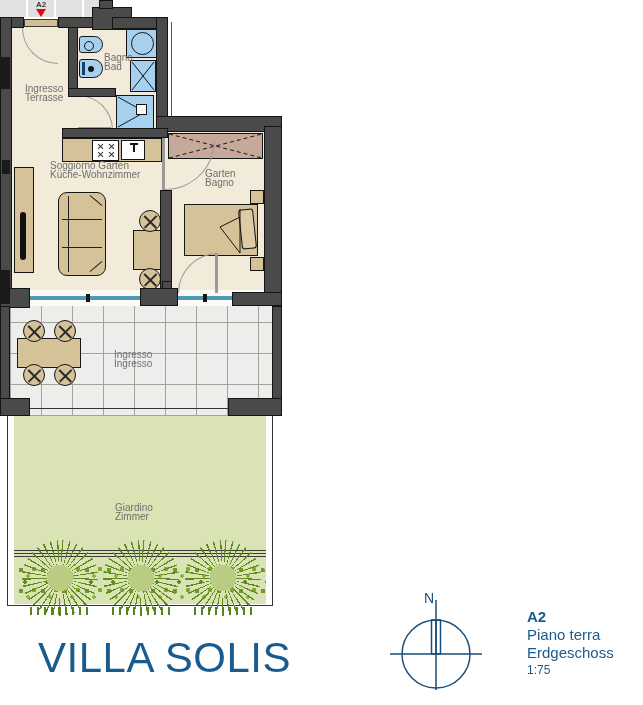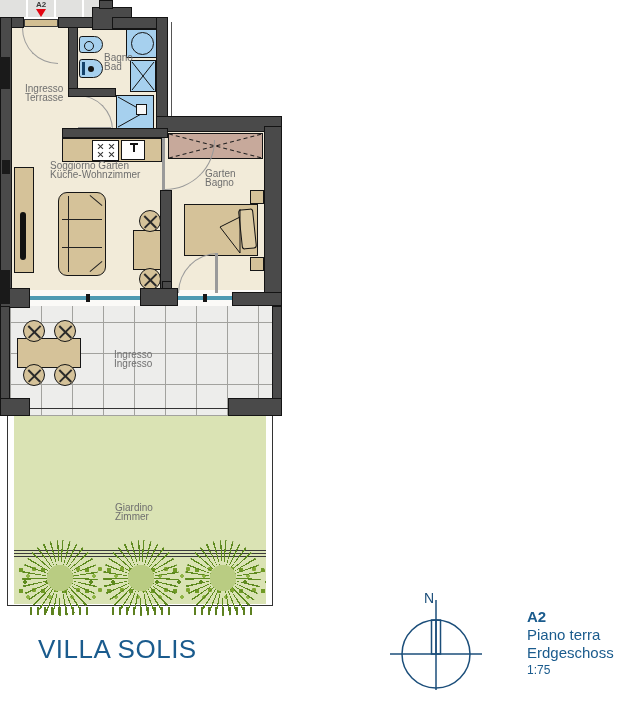--- a/index.html
+++ b/index.html
@@ -170,21 +170,21 @@
     background:repeating-linear-gradient(90deg,#5d8020 0 2px,transparent 2px 7px);}
   #grass1{left:30px;top:607px;width:58px;} #grass2{left:112px;top:607px;width:58px;}
   #grass3{left:194px;top:607px;width:58px;}
 
   
   #lbl-ingresso{left:25px;top:84px;} #lbl-bagno{left:104px;top:53px;}
   #lbl-soggiorno{left:50px;top:161px;} #lbl-stanza{left:205px;top:169px;}
   #lbl-terrazza{left:114px;top:350px;} #lbl-giardino{left:115px;top:503px;}
 
   
-  #villa-title{position:absolute;left:38px;top:634px;font-size:26px;color:#1a5b8d;
+  #villa-title{position:absolute;left:38px;top:634px;font-size:42px;color:#1a5b8d;
     letter-spacing:0.5px;z-index:10;}
   #compass{position:absolute;left:390px;top:598px;z-index:10;}
   #compass-n{position:absolute;left:424px;top:590px;font-size:14px;color:#1b4e7a;z-index:10;}
   #info-block{position:absolute;left:527px;top:608px;color:#1a5b8d;z-index:10;}
   .info-unit{font-size:15px;font-weight:bold;line-height:18px;}
   .info-line{font-size:15px;line-height:18px;}
   .info-scale{font-size:12px;line-height:16px;}
 </style>
 </head>
 <body>

